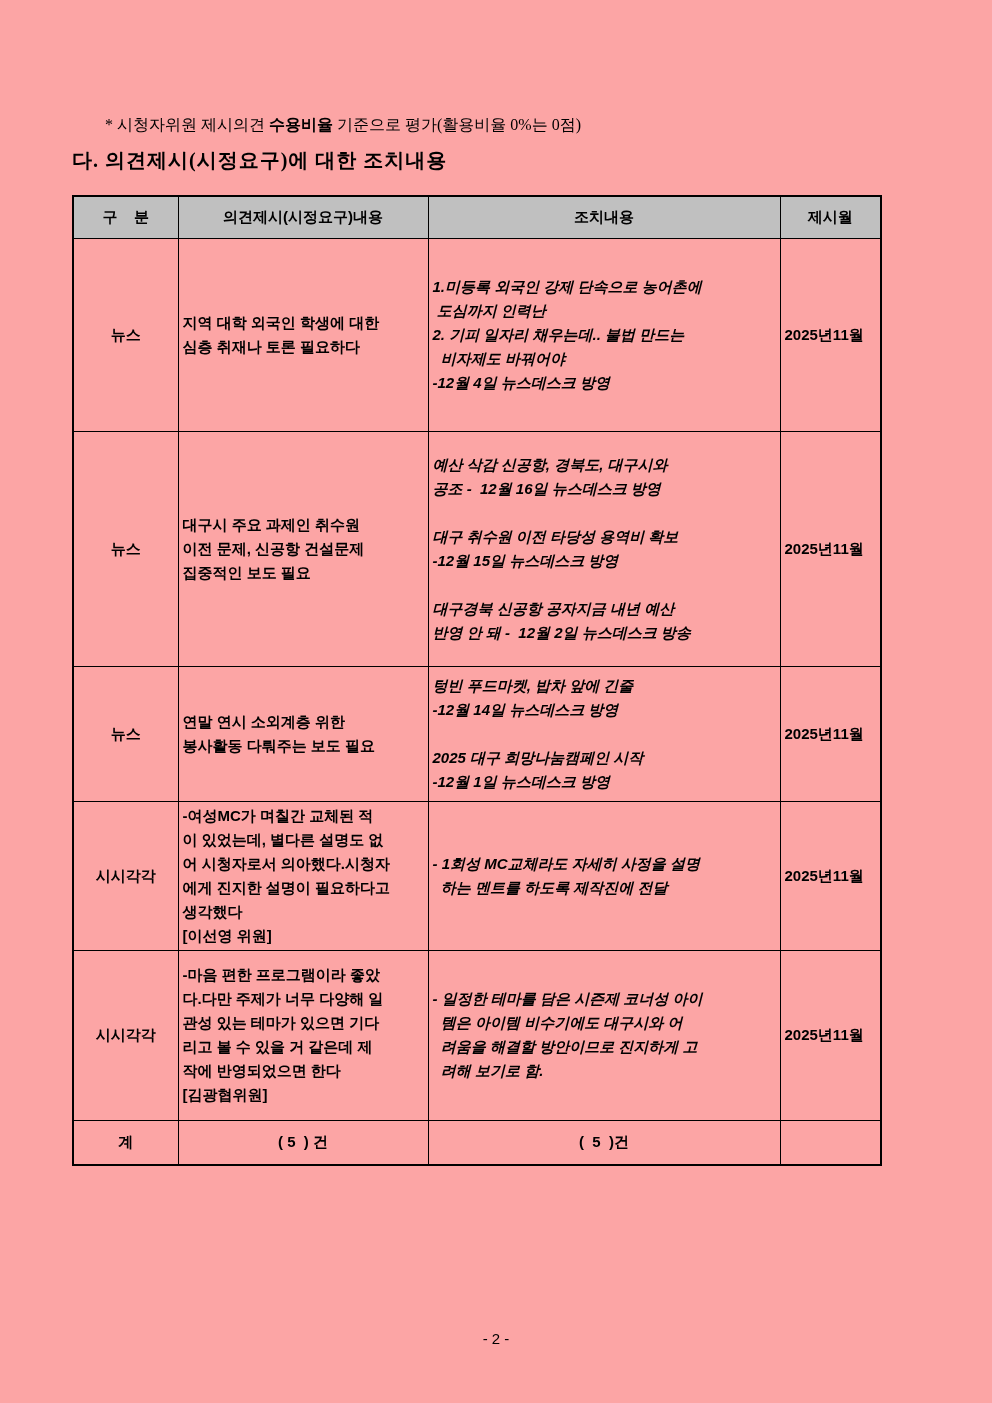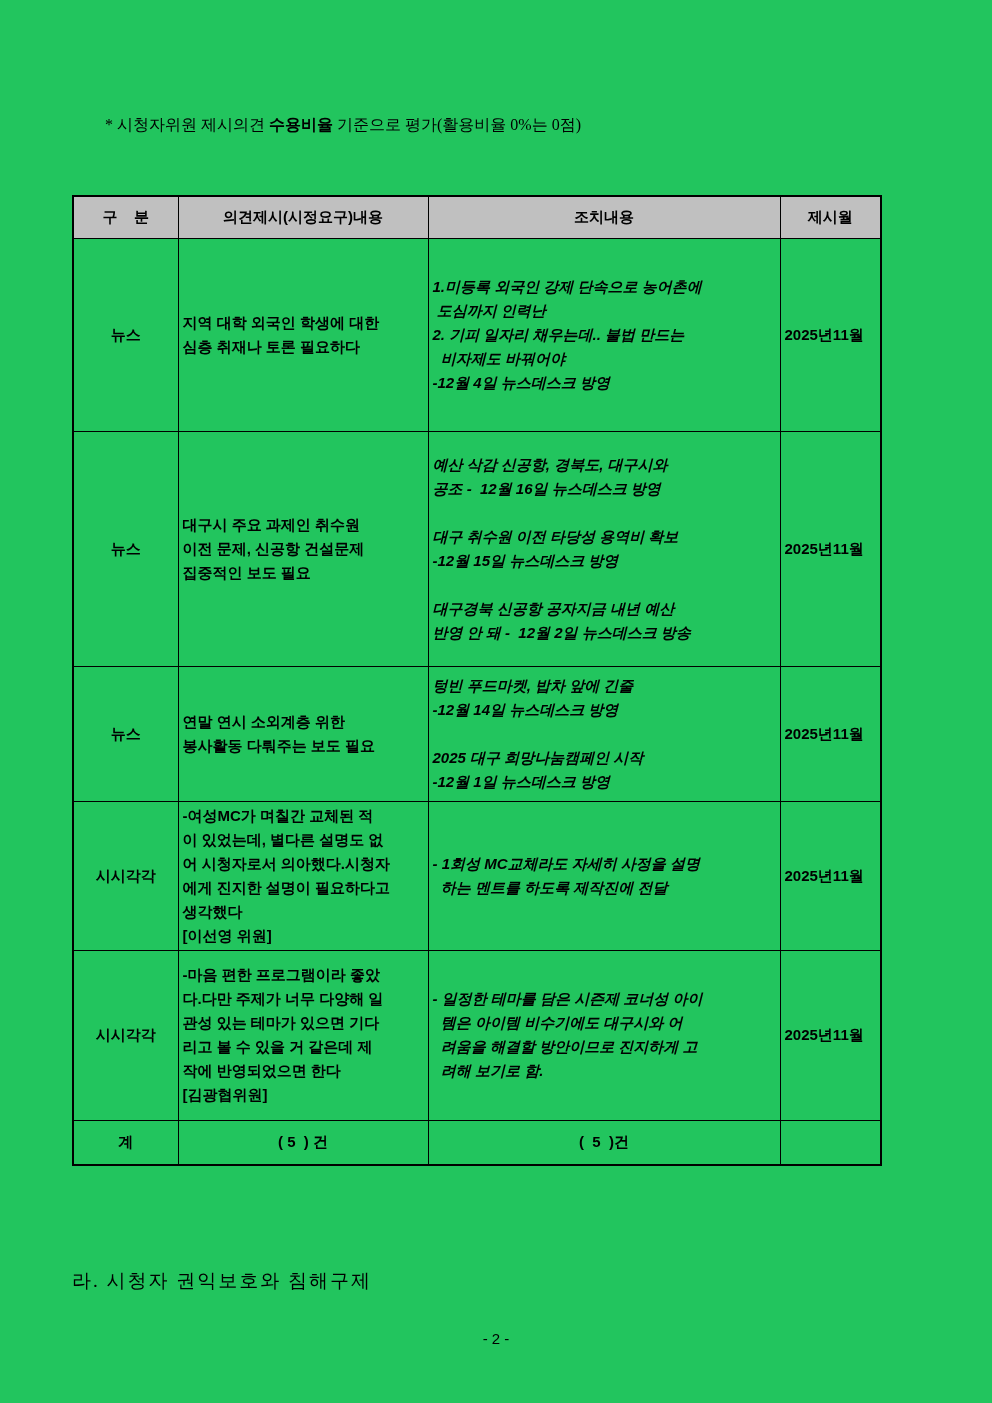--- a/index.html
+++ b/index.html
@@ -3,21 +3,21 @@
 <meta charset="utf-8">
 <style>
   html, body { margin: 0; padding: 0; }
   body {
     width: 992px; height: 1403px;
     background: #ffffff;
     position: relative;
     font-family: "Liberation Sans", sans-serif;
     color: #000;
   }
-  .page { position: absolute; left: 0; top: 0; width: 992px; height: 1403px; background: #22c55e; }
+  .page { position: absolute; left: 0; top: 0; width: 992px; height: 1403px; background: #fca5a5; }
 
   .note-line {
     position: absolute; left: 105px; top: 114px; width: 800px;
     font-family: "Liberation Serif", serif;
     font-size: 16px; line-height: 22px; white-space: pre;
   }
   .note-line .b { font-weight: bold; }
 
   .section-title {
     position: absolute; left: 72px; top: 147px; width: 860px;
@@ -80,20 +80,21 @@
     font-size: 15px; white-space: pre;
   }
 </style>
 </head>
 <body>
 
 <div class="page">
 
   <div class="note-line"><span>* 시청자위원 제시의견 </span><span class="b">수용비율</span><span> 기준으로 평가(활용비율 0%는 0점)</span></div>
 
+  <div class="section-title">다. 의견제시(시정요구)에 대한 조치내용</div>
 
   <table class="report">
     <colgroup>
       <col class="col-cat">
         <col class="col-op">
         <col class="col-act">
         <col class="col-month">
     </colgroup>
     <thead>
       <tr class="h-head">
@@ -169,17 +170,16 @@
       </tr>
       <tr class="h-total total-row">
         <td>계</td>
         <td>( 5  ) 건</td>
         <td>(  5  )건</td>
         <td></td>
       </tr>
     </tbody>
   </table>
 
-  <div class="footer-title">라. 시청자 권익보호와 침해구제</div>
 
   <div class="page-number">- 2 -</div>
 
 </div>
 
 </body></html>

